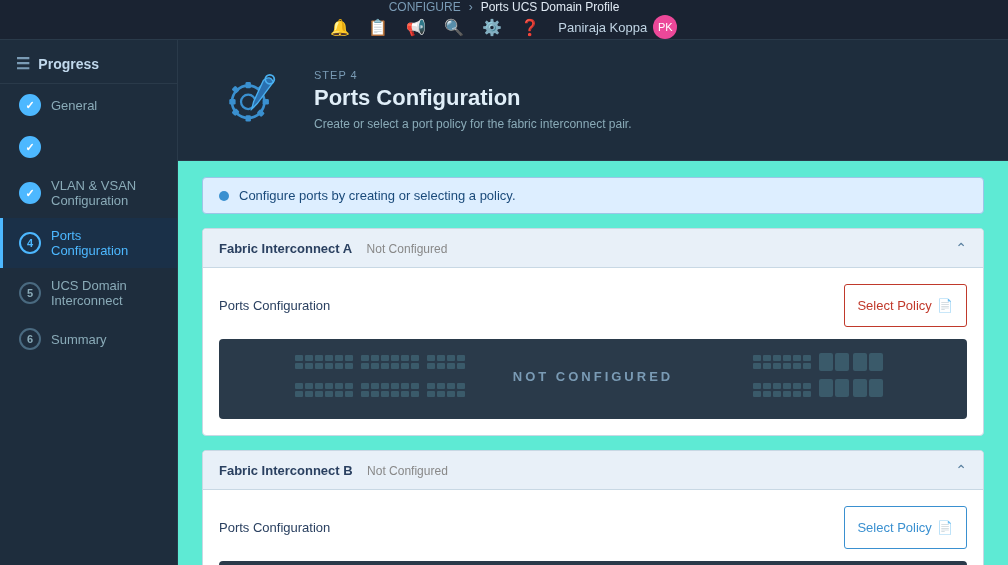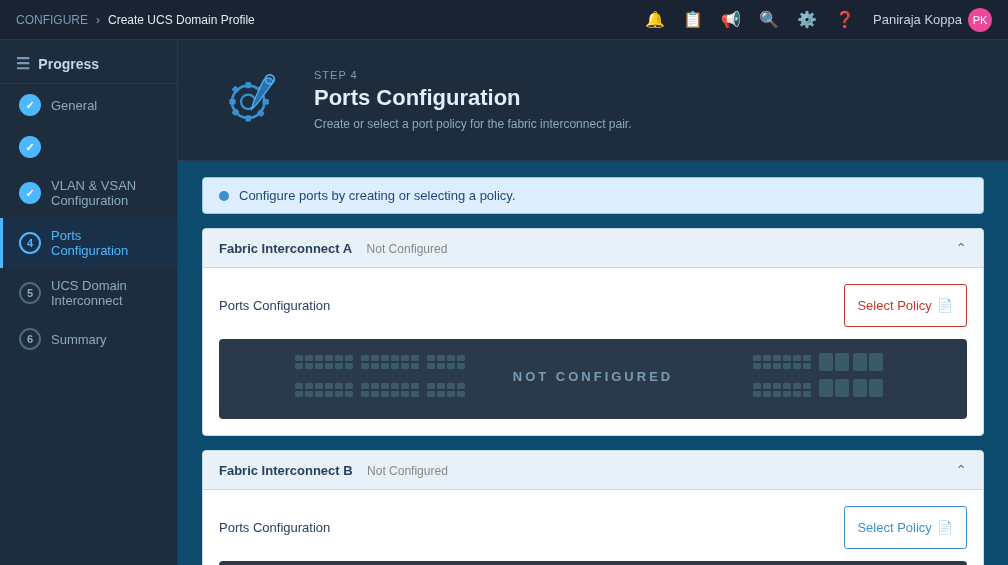--- a/index.html
+++ b/index.html
@@ -8,20 +8,21 @@
     
     .topnav {
       background: #1a2332;
       border-bottom: 1px solid #2a3a4a;
       height: 40px;
       display: flex;
       align-items: center;
       padding: 0 16px;
       justify-content: space-between;
       flex-shrink: 0;
+      flex-direction: column;
     }
     .topnav-left { display: flex; align-items: center; gap: 8px; font-size: 12px; color: #7a9bb5; }
     .topnav-left .configure { color: #7a9bb5; font-weight: 500; }
     .topnav-left .chevron { color: #7a9bb5; }
     .topnav-left .page-title { color: #e0eaf4; font-weight: 500; }
     .topnav-right { display: flex; align-items: center; gap: 18px; }
     .topnav-icon { color: #a0b8cc; font-size: 16px; cursor: pointer; }
     .user-info { display: flex; align-items: center; gap: 6px; color: #c0d4e4; font-size: 13px; cursor: pointer; }
     .user-avatar { width: 24px; height: 24px; border-radius: 50%; background: #ec4899; display: flex; align-items: center; justify-content: center; font-size: 11px; color: #fff; }
 
@@ -67,21 +68,21 @@
     .sidebar-item.active { color: #4db8ff; border-left: 3px solid #4db8ff; background: #1a3048; }
     .step-circle {
       width: 22px; height: 22px; border-radius: 50%; border: 2px solid #4a6a80; display: flex; align-items: center; justify-content: center; font-size: 11px; font-weight: bold; color: #8aabb8; flex-shrink: 0; background: transparent;
     }
     .step-circle.active { border-color: #4db8ff; color: #4db8ff; }
     .step-circle.completed { border-color: #4db8ff; background: #4db8ff; color: #fff; }
 
     
     .content {
       flex: 1;
-      background: #0c4a6e;
+      background: #5eead4;
       overflow-y: auto;
       padding: 0;
     }
 
     
     .step-header {
       background: #1e2d3d;
       padding: 20px 32px 20px 32px;
       display: flex;
       align-items: center;
@@ -159,21 +160,21 @@
       overflow: hidden;
     }
   </style>
 </head>
 <body>
 
 <div class="topnav">
   <div class="topnav-left">
     <span class="configure">CONFIGURE</span>
     <span class="chevron">›</span>
-    <span class="page-title">Create UCS Domain Profile</span>
+    <span class="page-title">Ports UCS Domain Profile</span>
   </div>
   <div class="topnav-right">
     <span class="topnav-icon">🔔</span>
     <span class="topnav-icon">📋</span>
     <span class="topnav-icon">📢</span>
     <span class="topnav-icon">🔍</span>
     <span class="topnav-icon">⚙️</span>
     <span class="topnav-icon">❓</span>
     <div class="user-info">
       <span>Paniraja Koppa</span>

